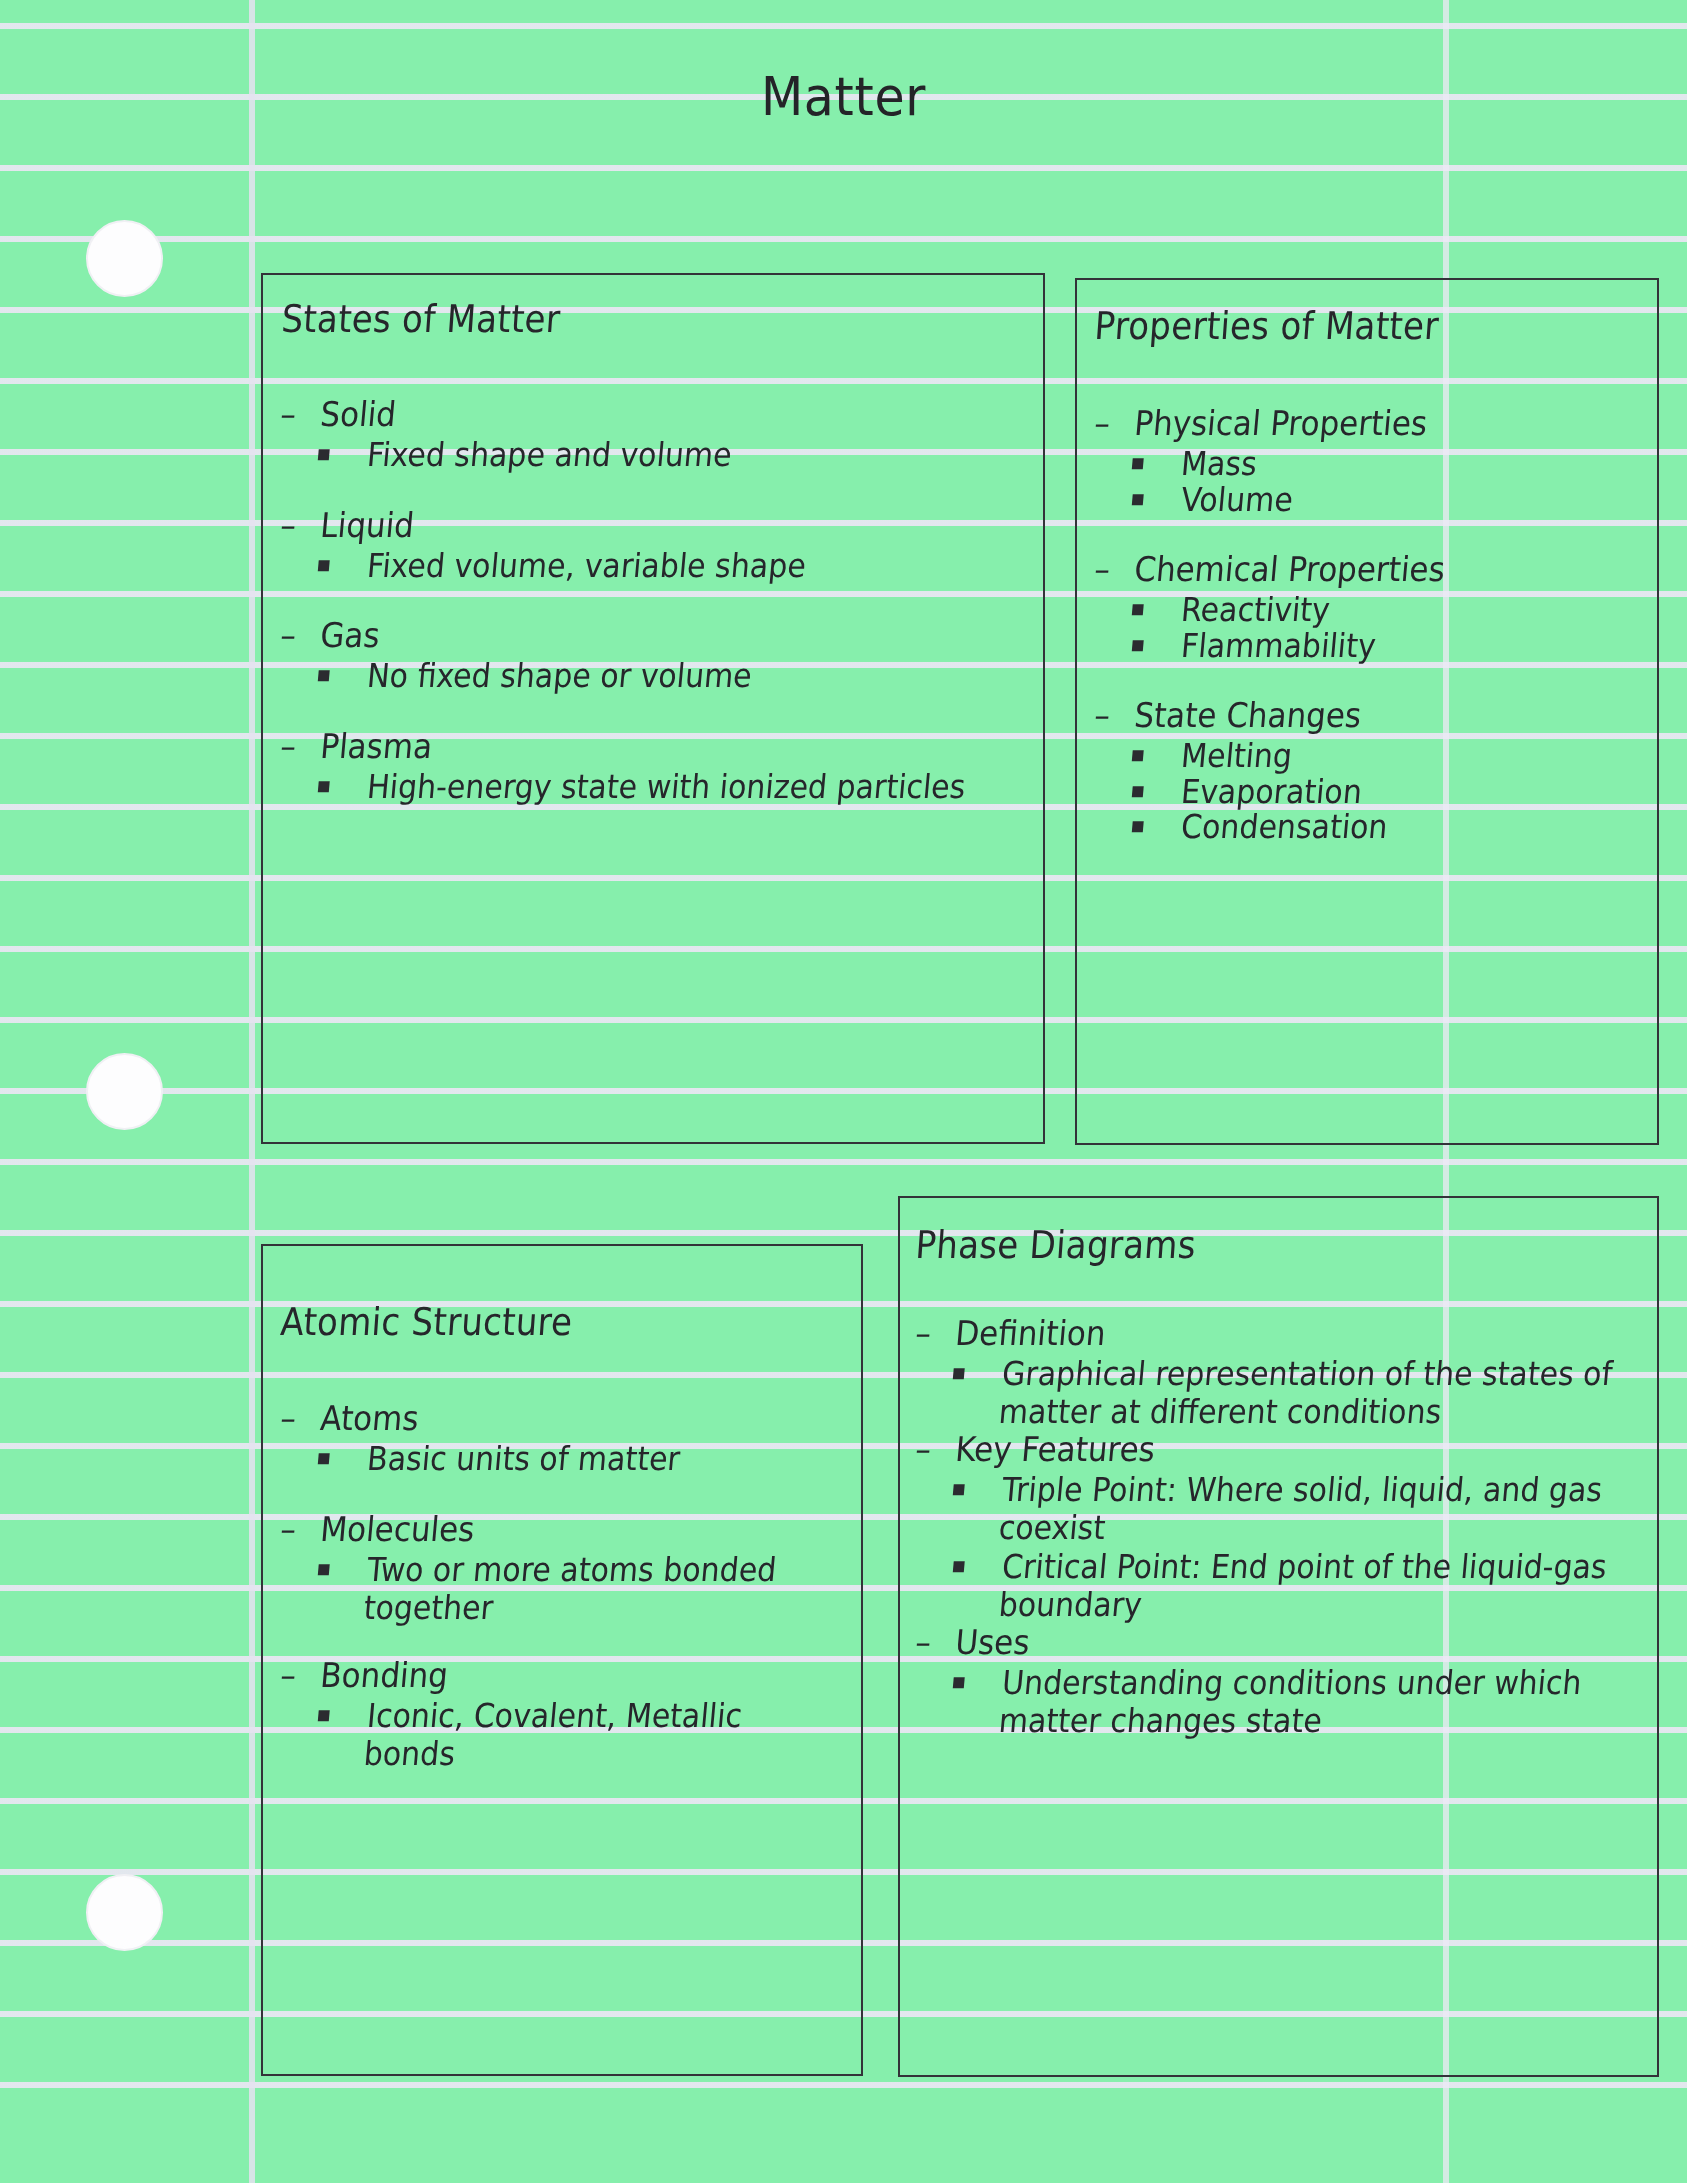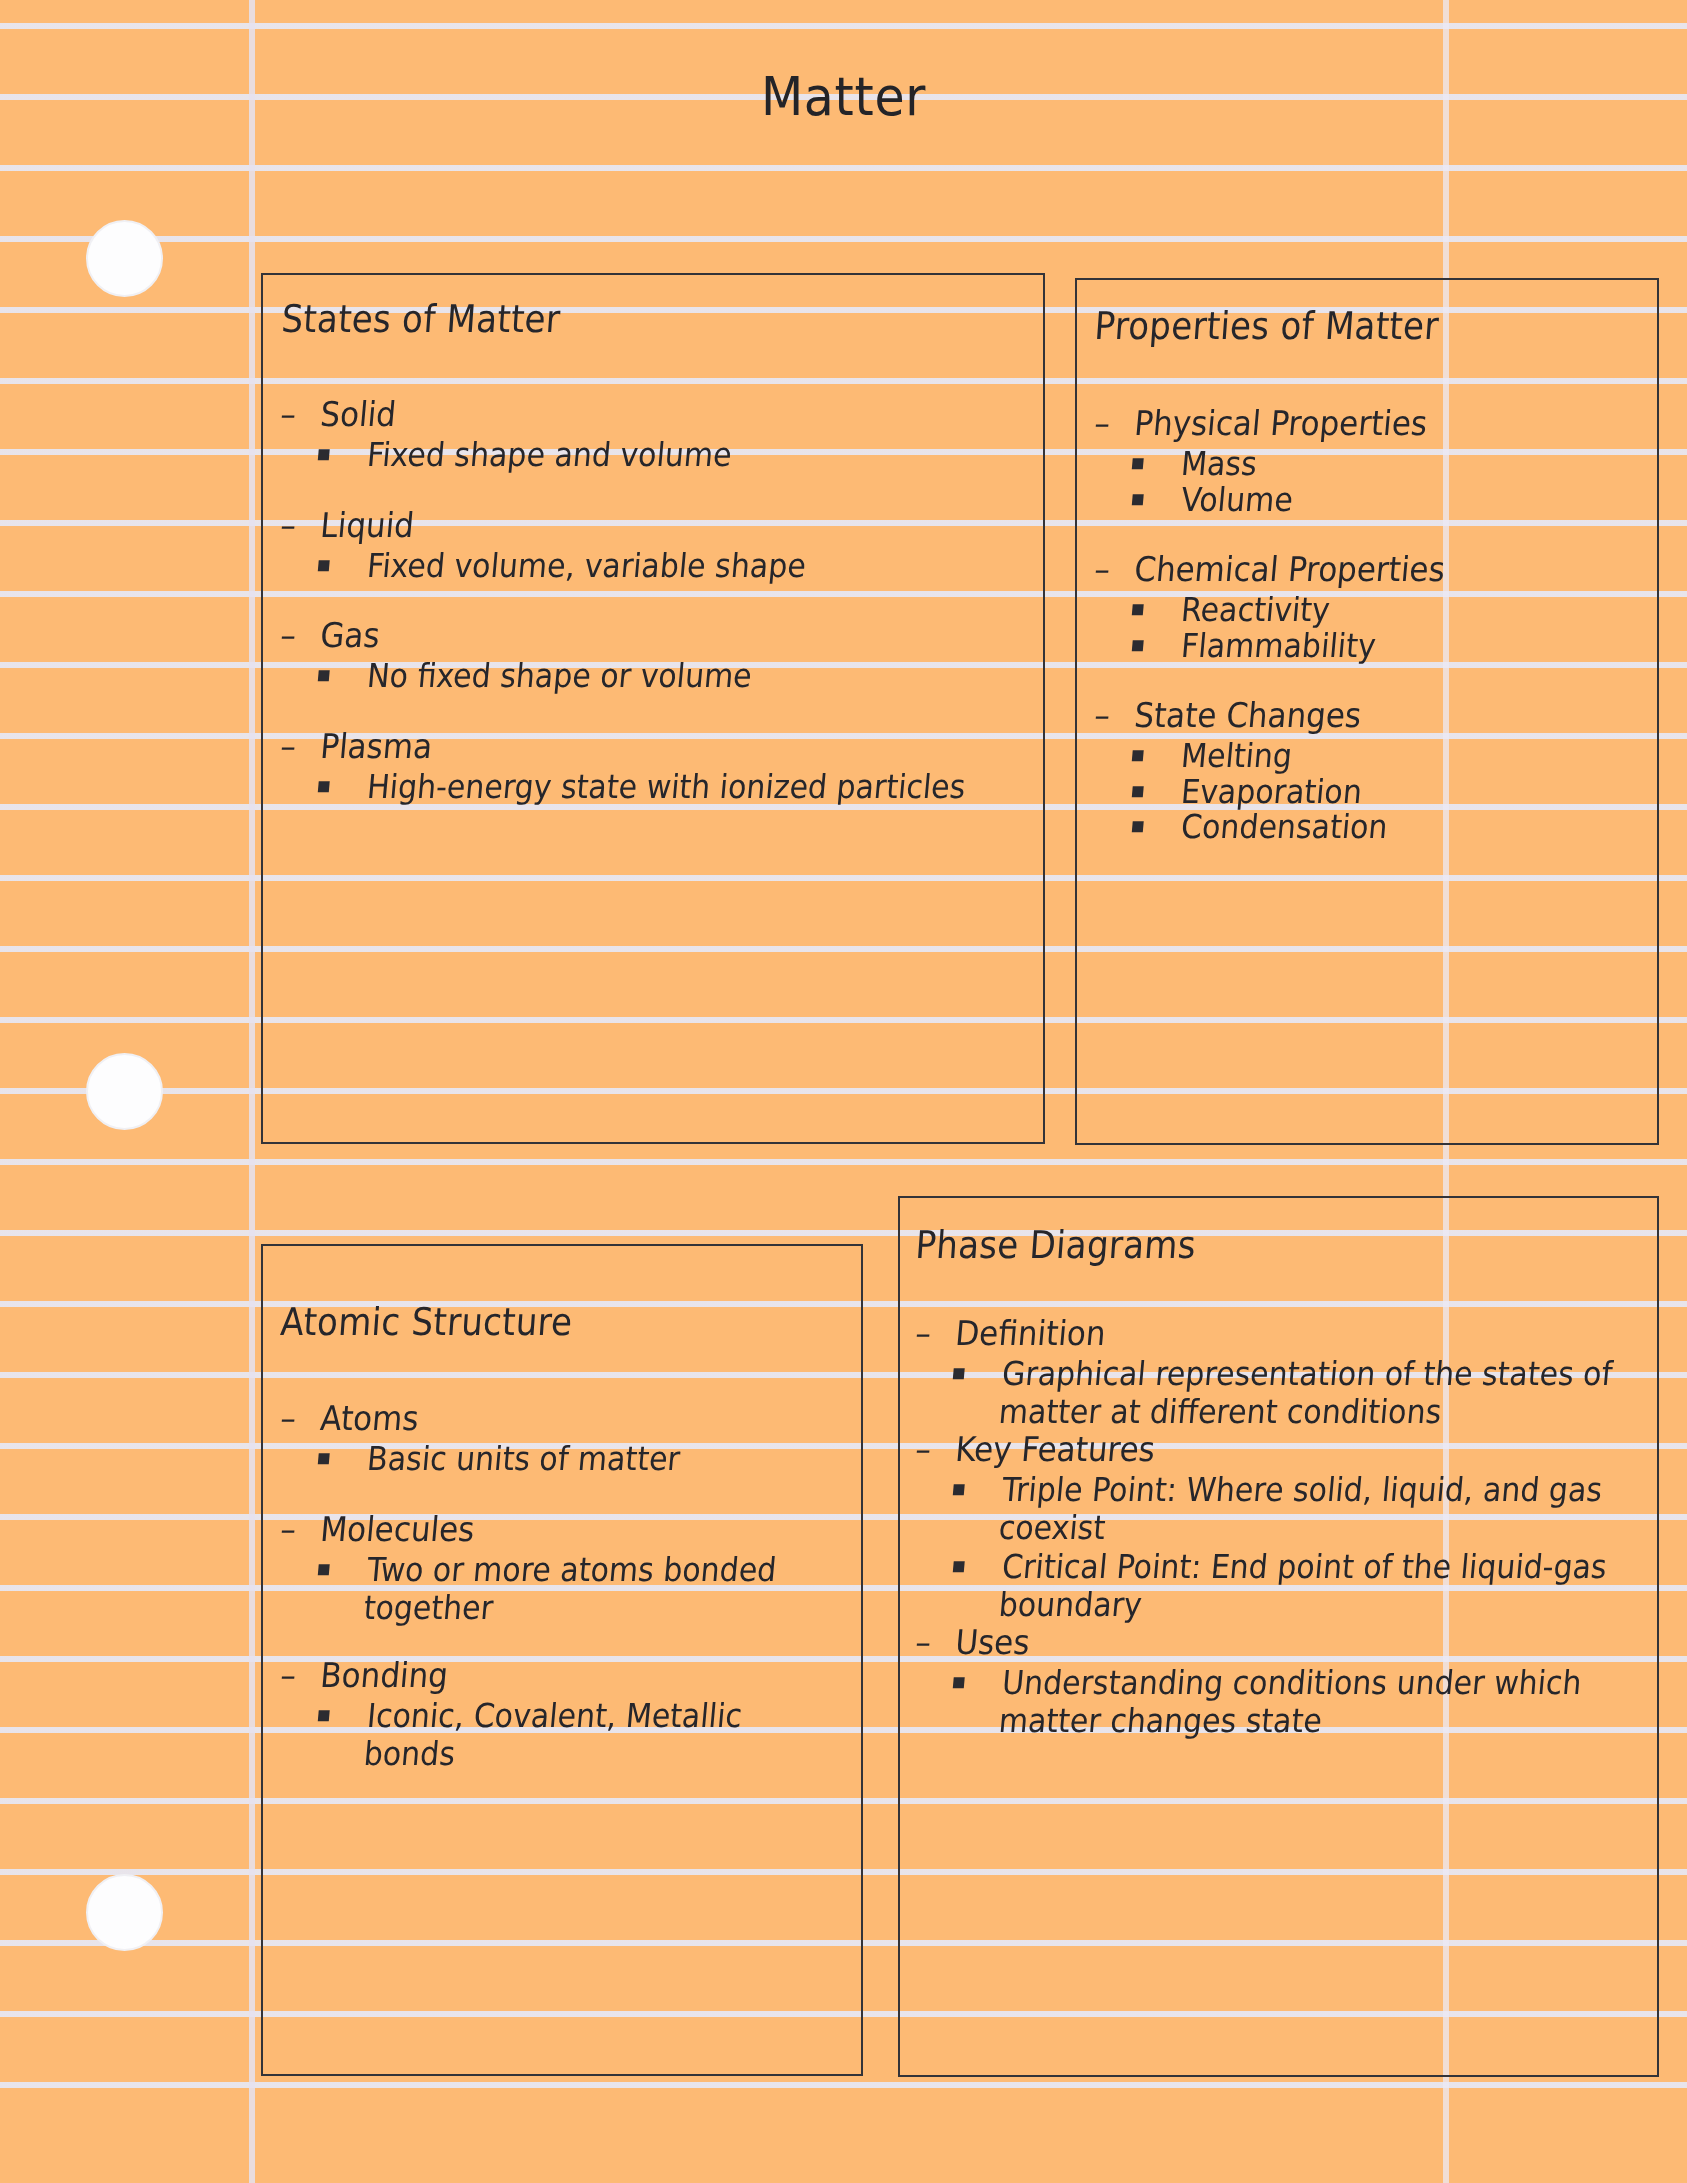--- a/index.html
+++ b/index.html
@@ -12,21 +12,21 @@
     background: #ffffff;
     font-family: "DejaVu Sans", sans-serif;
     overflow: hidden;
   }
 
   
   #paper {
     position: relative;
     width: 1687px;
     height: 2183px;
-    background: #fdba74;
+    background: #86efac;
     overflow: hidden;
     text-decoration: underline;
   }
 
   
   #ruled-lines {
     position: absolute;
     left: 0; top: 0;
     width: 1687px; height: 2183px;
     background-image: repeating-linear-gradient(

